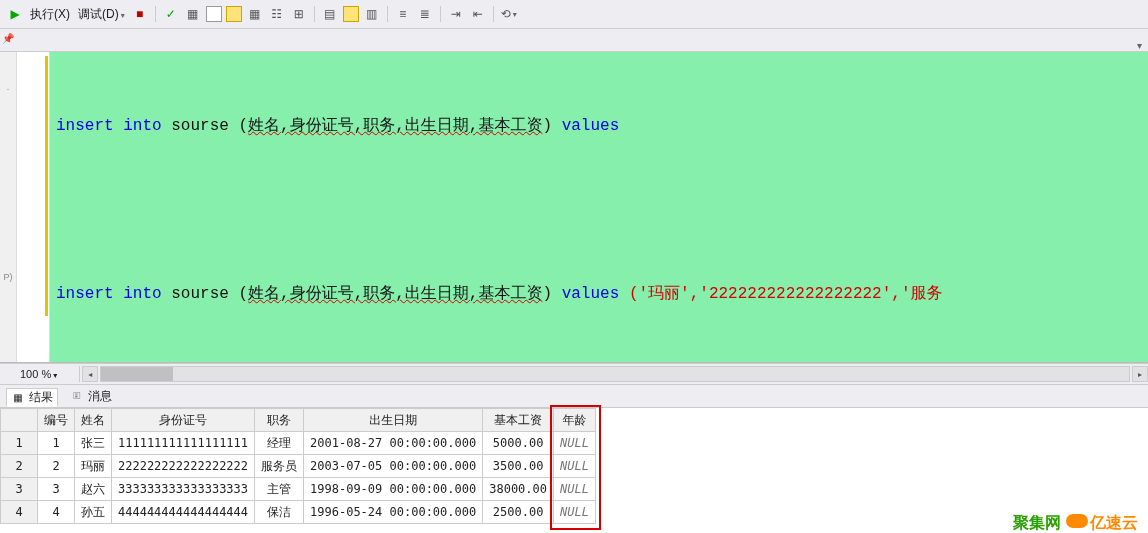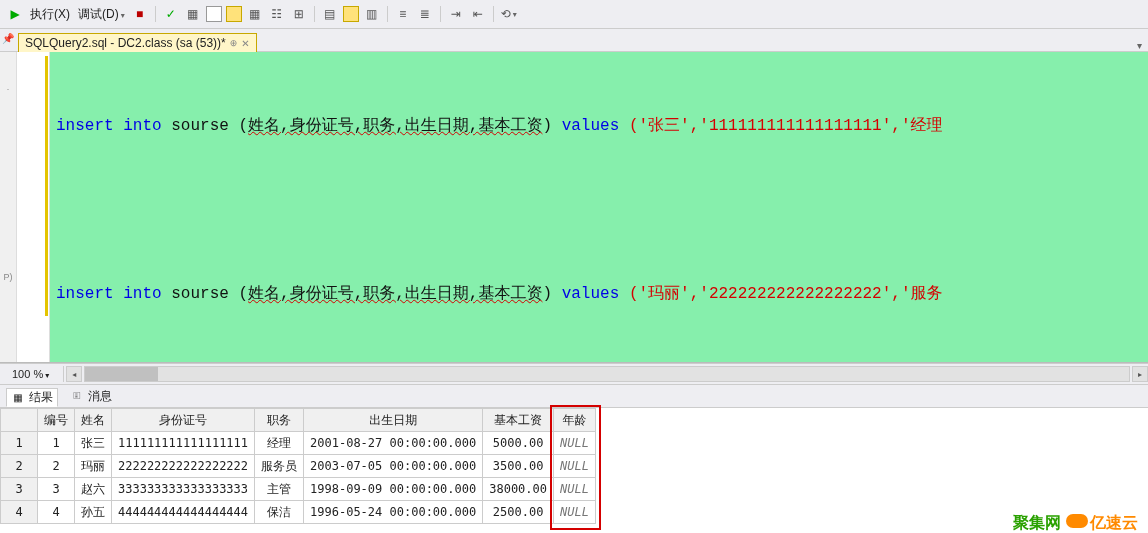--- a/index.html
+++ b/index.html
@@ -21,21 +21,21 @@
 .gutter{width:32px;background:#fff;border-right:1px solid #ddd;position:relative}
 .yellow-bar{position:absolute;left:28px;top:0;width:3px;background:#e4c400}
 .editor{flex:1;background:#86efac;padding:4px 6px;font-family:Consolas,"Courier New",monospace;font-size:16px;line-height:28px;white-space:pre;overflow:hidden;position:relative}
 .code-line{height:28px;display:flex;align-items:baseline}
 .kw{color:#0000e6}
 .str{color:#d40000}
 .plain{color:#111}
 .wavy{text-decoration:underline wavy #d40000;text-decoration-thickness:1px}
 
 .zoom-row{display:flex;align-items:center;background:#eeeef2;height:20px;border-top:1px solid #ccc;border-bottom:1px solid #ccc;font-size:11px}
-.zoom-label{padding:0 12px}
+.zoom-label{padding:0 20px}
 .zoom-dd::after{content:"▾";font-size:8px;margin-left:2px}
 .scroll-track{flex:1;height:14px;background:#e2e2e2;margin:0 2px;position:relative;border:1px solid #ccc}
 .scroll-thumb{position:absolute;left:0;top:0;height:100%;width:7%;background:#c0c0c0}
 .scroll-arrow{width:14px;height:14px;background:#e2e2e2;border:1px solid #ccc;display:flex;align-items:center;justify-content:center;font-size:8px;color:#555}
 
 .result-tabs{display:flex;align-items:center;gap:8px;background:#eeeef2;height:22px;padding-left:6px;border-bottom:1px solid #ccc}
 .rtab{display:flex;align-items:center;gap:4px;font-size:12px;padding:0 4px;color:#222}
 .rtab.active{background:#fff;border:1px solid #ccc;border-bottom:1px solid #fff;position:relative;top:1px}
 .rtab .ico{width:14px;height:14px;display:flex;align-items:center;justify-content:center;font-size:10px}
 
@@ -77,38 +77,33 @@
   <span class="tb-icon">≣</span>
   <span class="tb-sep"></span>
   <span class="tb-icon">⇥</span>
   <span class="tb-icon">⇤</span>
   <span class="tb-sep"></span>
   <span class="tb-icon dropdown-arrow">⟲</span>
 </div>
 
 <div class="tabbar">
   <span class="pin">📌</span>
-  <div class="tab">
-    <span>SQLQuery2.sql - DC2.class (sa (53))*</span>
-    <span style="font-size:9px;color:#888">⊕</span>
-    <span class="close">✕</span>
-  </div>
   <span class="tab-extra">▾</span>
 </div>
 
 <div class="editor-wrap">
   <div class="left-pane">
     <span>.</span>
     <span style="margin-top:120px">P)</span>
   </div>
   <div class="gutter">
     <div class="yellow-bar" style="top:4px;height:260px"></div>
   </div>
   <div class="editor">
-    <div class="code-line"><span class="kw">insert into</span><span class="plain"> sourse </span><span class="plain">(</span><span class="plain wavy">姓名,身份证号,职务,出生日期,基本工资</span><span class="plain">) </span><span class="kw">values </span><span class="str">('张三','111111111111111111','经理</span></div>
+    <div class="code-line"><span class="kw">insert into</span><span class="plain"> sourse </span><span class="plain">(</span><span class="plain wavy">姓名,身份证号,职务,出生日期,基本工资</span><span class="plain">) </span><span class="kw">values </span></div>
     <div class="code-line"></div>
     <div class="code-line"><span class="kw">insert into</span><span class="plain"> sourse </span><span class="plain">(</span><span class="plain wavy">姓名,身份证号,职务,出生日期,基本工资</span><span class="plain">) </span><span class="kw">values </span><span class="str">('玛丽','222222222222222222','服务</span></div>
     
     
     
     
     
     
     
   </div>

